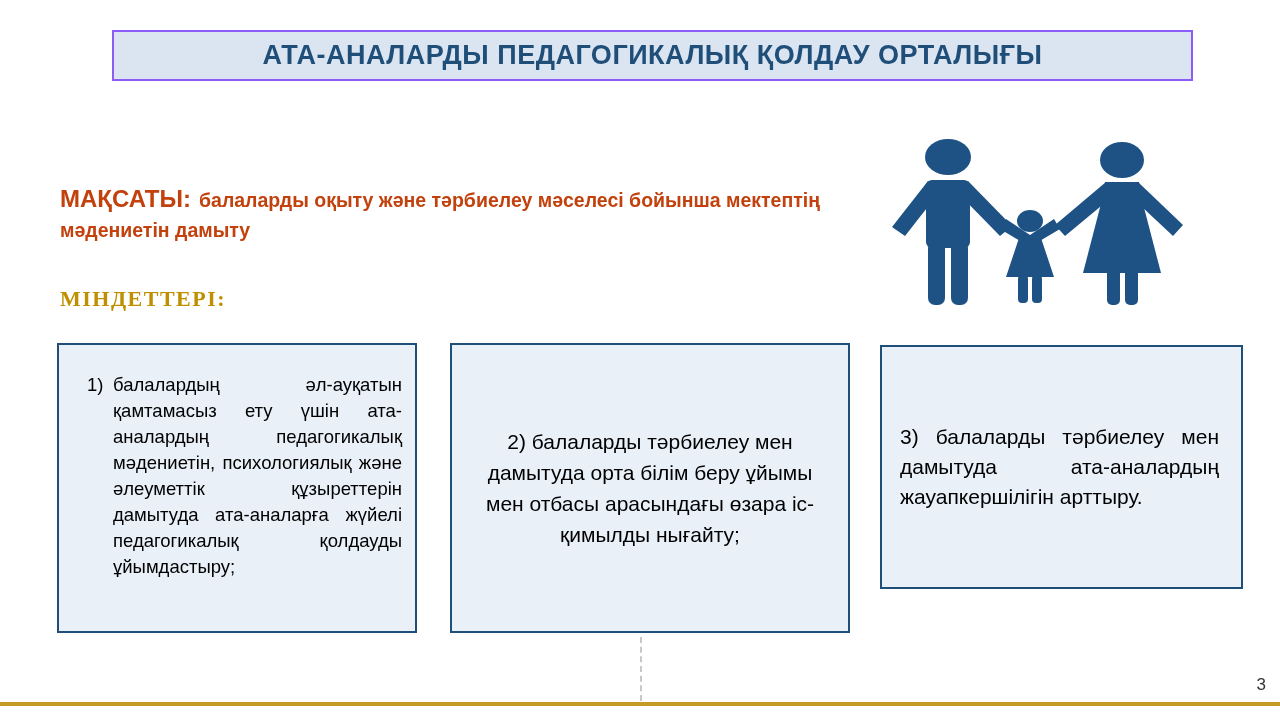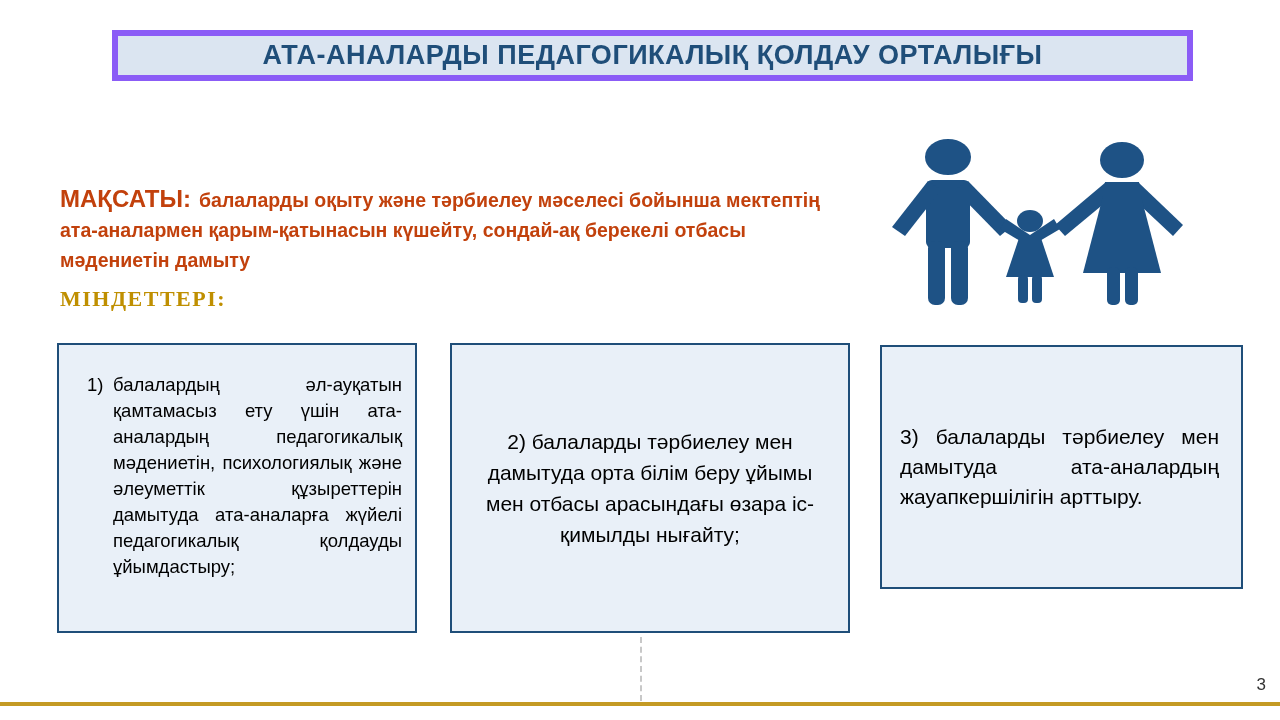--- a/index.html
+++ b/index.html
@@ -4,21 +4,21 @@
 <style>
   * { margin: 0; padding: 0; box-sizing: border-box; }
   html, body { width: 1280px; height: 720px; background: #ffffff; overflow: hidden; }
   body { font-family: "Liberation Sans", sans-serif; position: relative; }
 
   .slide { position: absolute; left: 0; top: 0; width: 1280px; height: 720px; background: #ffffff; }
 
   
   .title-bar {
     position: absolute; left: 112px; top: 30px; width: 1081px; height: 51px;
-    background: #DBE5F1; border: 6px solid #8b5cf6;
+    background: #DBE5F1; border: 2px solid #8b5cf6;
     display: flex; align-items: center; justify-content: center;
     font-size: 27px; font-weight: bold; color: #1F4E79; letter-spacing: 0.5px;
   }
 
   
   .goal { position: absolute; left: 60px; top: 184px; width: 830px; color: #c2410c; }
   .goal-line { font-size: 19.5px; font-weight: bold; line-height: 30px; white-space: nowrap; }
   .goal-label { font-size: 24px; font-weight: bold; margin-right: 8px; }
 
   
@@ -58,21 +58,20 @@
 <div class="slide">
 
   <div class="title-bar">
     <span>АТА-АНАЛАРДЫ ПЕДАГОГИКАЛЫҚ ҚОЛДАУ ОРТАЛЫҒЫ</span>
   </div>
 
   <div class="goal">
     <div class="goal-line">
       <span class="goal-label">МАҚСАТЫ:</span><span>балаларды оқыту және тәрбиелеу мәселесі бойынша мектептің</span>
     </div>
-    <div class="goal-line">ата-аналармен қарым-қатынасын күшейту, сондай-ақ берекелі отбасы</div>
     <div class="goal-line">мәдениетін дамыту</div>
   </div>
 
   <div class="family-icon">
     <svg width="296" height="172" viewBox="0 0 296 172" xmlns="http://www.w3.org/2000/svg">
       <g fill="#1E5285">
 
         <ellipse cx="60" cy="21" rx="23" ry="18"></ellipse>
         <rect x="38" y="44" width="44" height="68" rx="6"></rect>
         <polygon points="40,45 53,54 17,100 4,91"></polygon>

